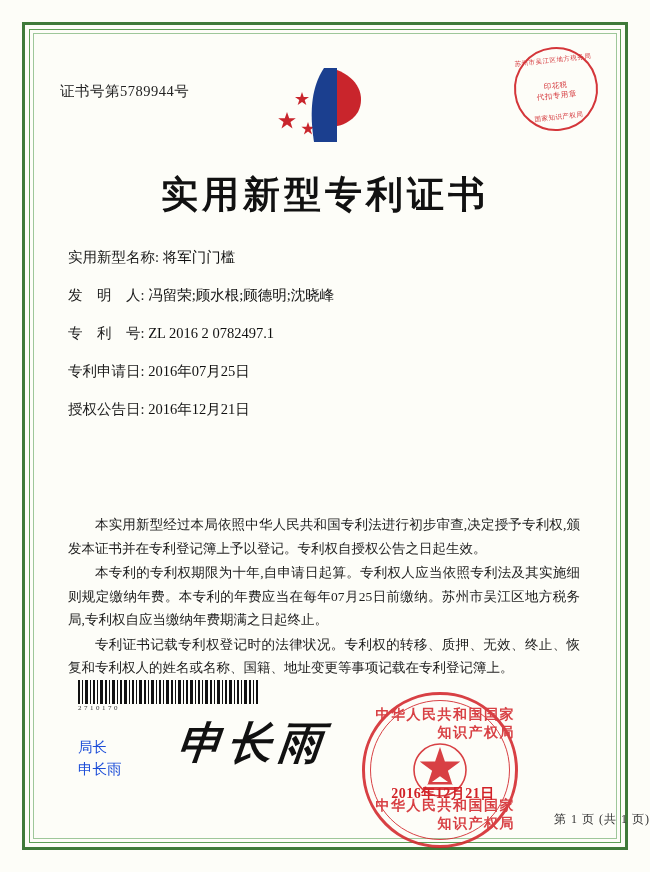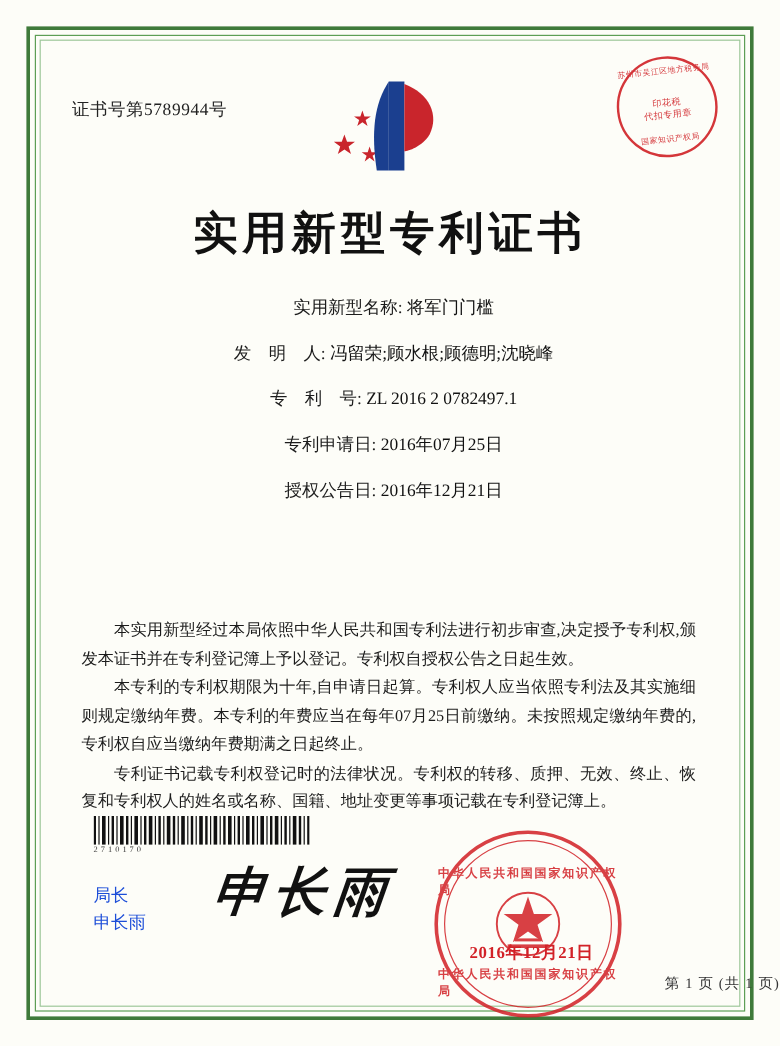--- a/index.html
+++ b/index.html
@@ -113,21 +113,20 @@
     left: 68px;
     top: 248px;
     width: 520px;
     font-size: 14.5px;
     line-height: 19px;
     color: #1c1c1c;
   }
   .field-row {
     margin-bottom: 19px;
     white-space: nowrap;
-    text-align: center;
   }
   .field-label {
     display: inline-block;
     color: #1c1c1c;
   }
   .field-value {
     display: inline-block;
     color: #111;
   }
 
@@ -201,25 +200,24 @@
   }
   .seal-main .ring {
     position: absolute;
     left: 5px; top: 5px; right: 5px; bottom: 5px;
     border: 1px solid #d22227;
     border-radius: 50%;
   }
   .seal-arc {
     position: absolute;
     left: 0; right: 0;
-    text-align: left;
-    font-size: 10px;
+    text-align: right;
+    font-size: 14px;
     letter-spacing: 1.5px;
     font-weight: bold;
-    margin-top: 15px;
   }
   .seal-arc-top { top: 11px; }
   .seal-arc-bottom { bottom: 12px; }
   .seal-star {
     position: absolute;
     left: 50%;
     top: 50%;
     transform: translate(-50%, -50%);
     width: 70px;
     height: 70px;
@@ -300,21 +298,21 @@
       <span class="field-value">2016年07月25日</span>
     </div>
     <div class="field-row">
       <span class="field-label">授权公告日:</span>
       <span class="field-value">2016年12月21日</span>
     </div>
   </div>
 
   <div class="body-text">
     <p>本实用新型经过本局依照中华人民共和国专利法进行初步审查,决定授予专利权,颁发本证书并在专利登记簿上予以登记。专利权自授权公告之日起生效。</p>
-    <p>本专利的专利权期限为十年,自申请日起算。专利权人应当依照专利法及其实施细则规定缴纳年费。本专利的年费应当在每年07月25日前缴纳。未按照规定缴纳年费的,专利权自应当缴纳年费期满之日起终止。</p>
+    <p>本专利的专利权期限为十年,自申请日起算。专利权人应当依照专利法及其实施细则规定缴纳年费。本专利的年费应当在每年07月25日前缴纳。苏州市吴江区地方税务局,专利权自应当缴纳年费期满之日起终止。</p>
     <p>专利证书记载专利权登记时的法律状况。专利权的转移、质押、无效、终止、恢复和专利权人的姓名或名称、国籍、地址变更等事项记载在专利登记簿上。</p>
   </div>
 
   <div class="barcode">
     <svg viewBox="0 0 180 24" width="180" height="24" preserveAspectRatio="none">
       <g fill="#111">
         <rect x="0" y="0" width="2" height="24"></rect>
           <rect x="4" y="0" width="1" height="24"></rect>
         <rect x="7" y="0" width="3" height="24"></rect>
           <rect x="12" y="0" width="1" height="24"></rect>

